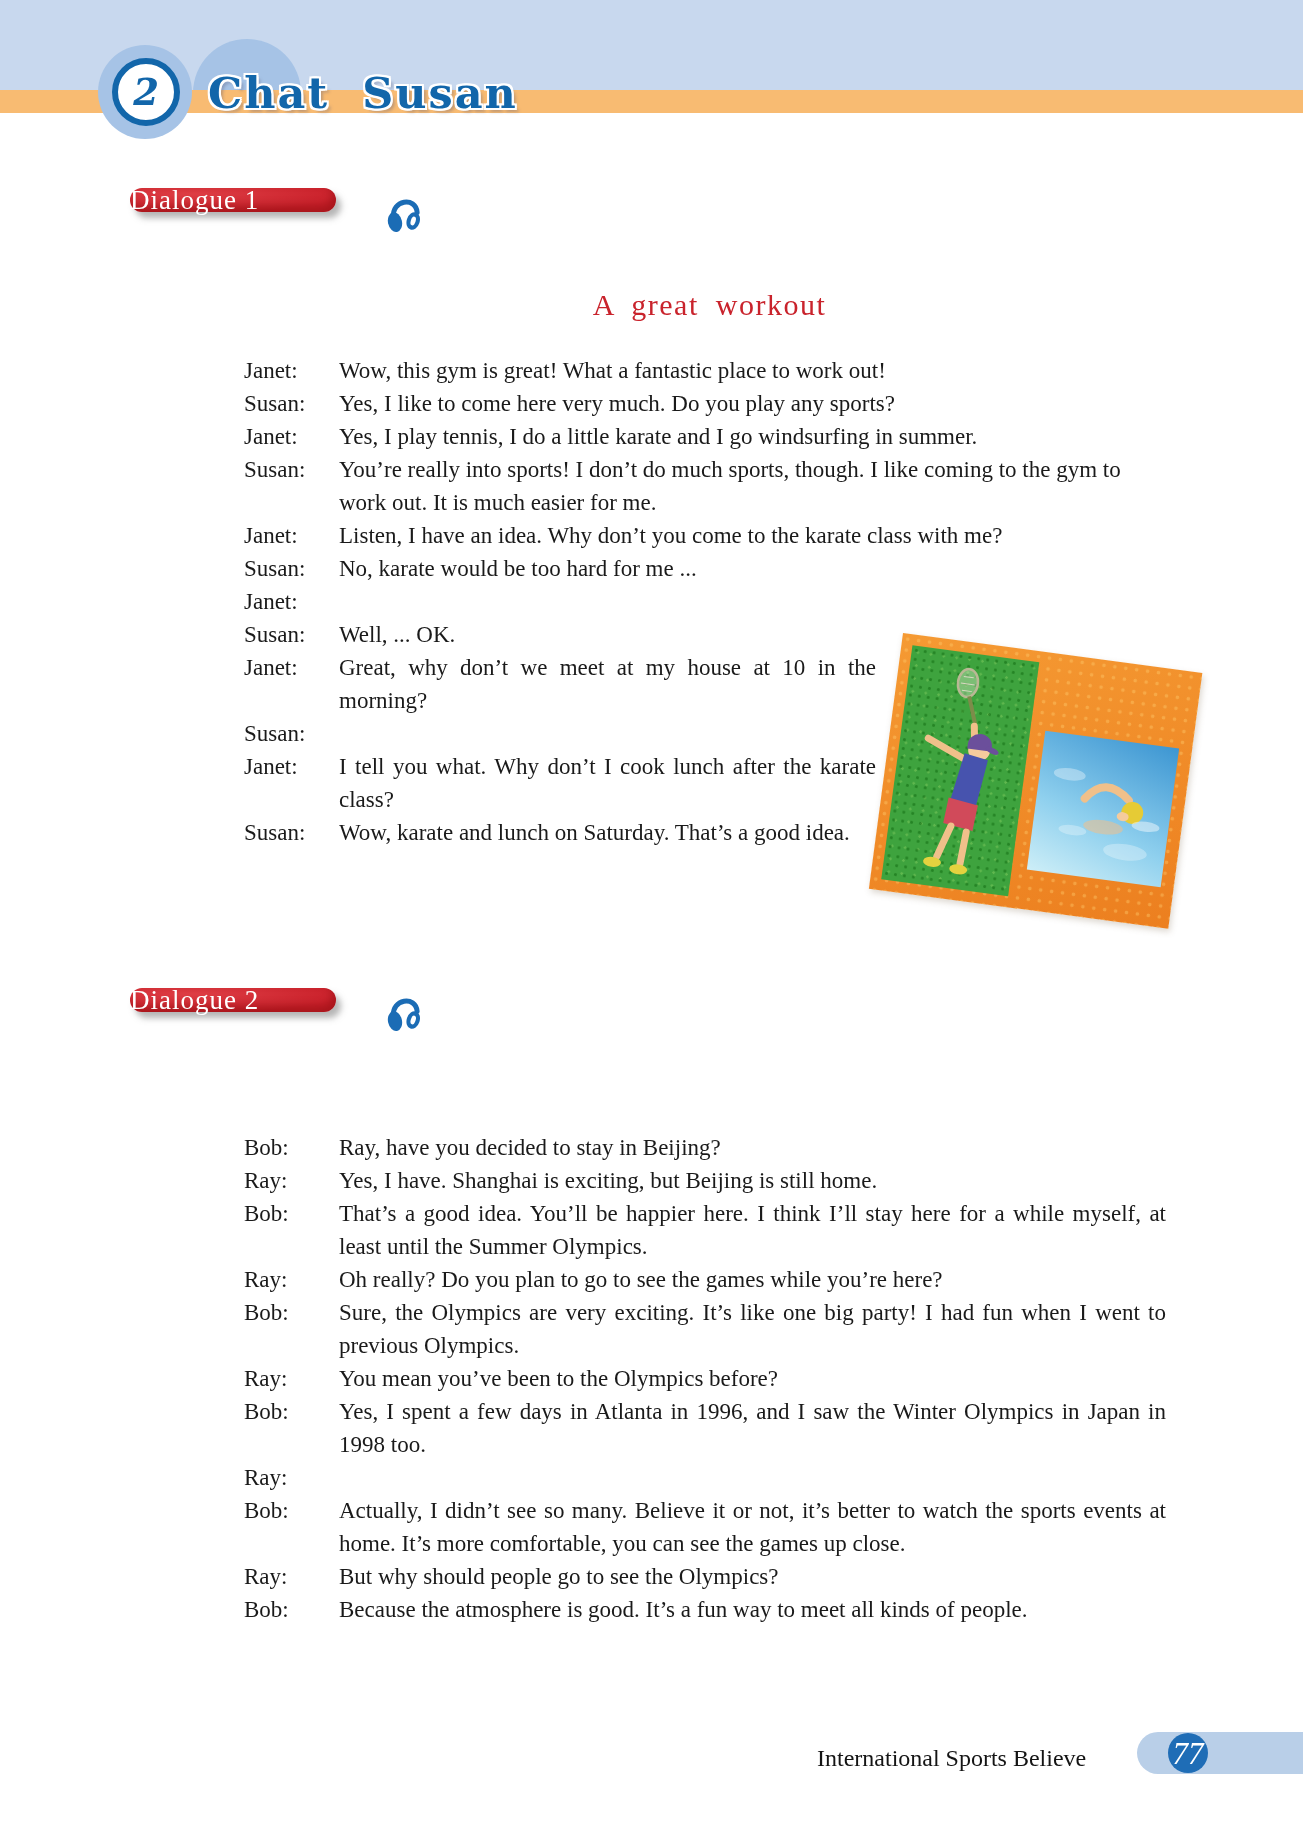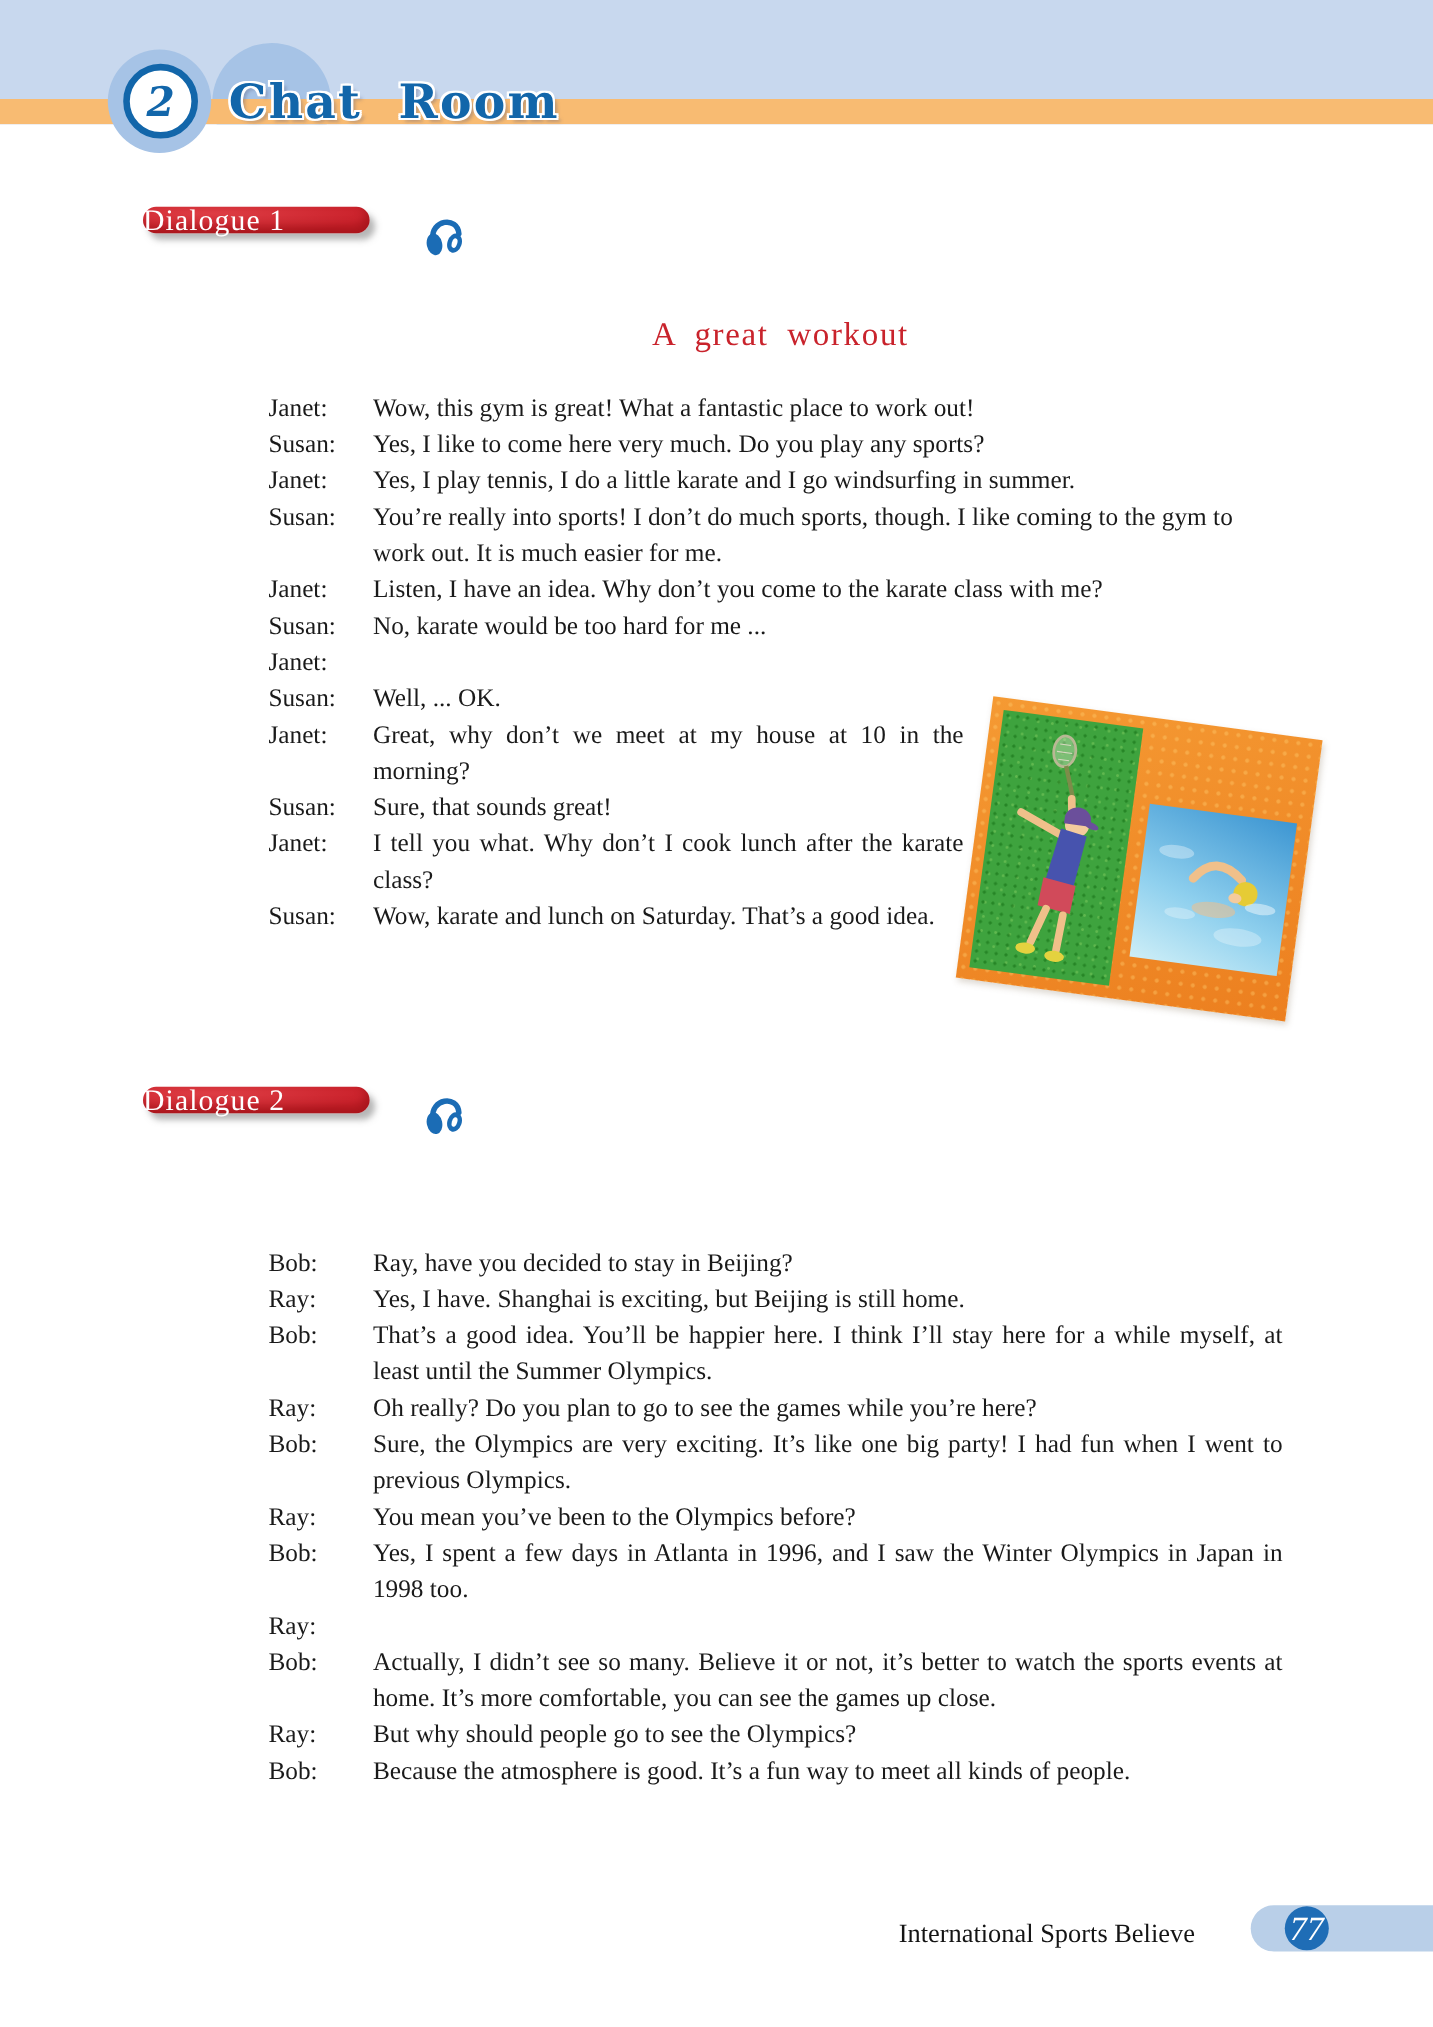--- a/index.html
+++ b/index.html
@@ -82,21 +82,21 @@
 <div class="page">
 
   <div class="header-band">
     <div class="header-circle-deco"></div>
     <div class="header-orange-bar"></div>
   </div>
   <div class="unit-circle-outer"></div>
   <div class="unit-circle">
     <span class="unit-number">2</span>
   </div>
-  <div class="unit-title">Chat Room</div>
+  <div class="unit-title">Chat Susan</div>
 
   <div class="dlg-badge badge-1">
     <span>Dialogue 1</span>
   </div>
   <svg class="hp-icon hp-1" viewBox="0 0 34 44">
     <g transform="rotate(6 17 22)">
       <path d="M7 28 C3 10 27 4 30 20" fill="none" stroke="#1b6cb5" stroke-width="5" stroke-linecap="round"></path>
       <ellipse cx="9" cy="32" rx="7" ry="10" fill="#1b6cb5" transform="rotate(-18 9 32)"></ellipse>
       <ellipse cx="27" cy="29" rx="6.5" ry="9" fill="#1b6cb5" transform="rotate(12 27 29)"></ellipse>
       <ellipse cx="27" cy="29" rx="2.4" ry="4.5" fill="#ffffff" transform="rotate(12 27 29)"></ellipse>
@@ -136,21 +136,20 @@
     <div class="turn">
       <span class="speaker">Susan:</span>
       <span class="line">Well, ... OK.</span>
     </div>
     <div class="turn narrow">
       <span class="speaker">Janet:</span>
       <span class="line">Great, why don’t we meet at my house at 10 in the morning?</span>
     </div>
     <div class="turn narrow">
       <span class="speaker">Susan:</span>
-      <span class="line">Sure, that sounds great!</span>
     </div>
     <div class="turn narrow">
       <span class="speaker">Janet:</span>
       <span class="line">I tell you what. Why don’t I cook lunch after the karate class?</span>
     </div>
     <div class="turn narrow">
       <span class="speaker">Susan:</span>
       <span class="line">Wow, karate and lunch on Saturday. That’s a good idea.</span>
     </div>
   </div>

